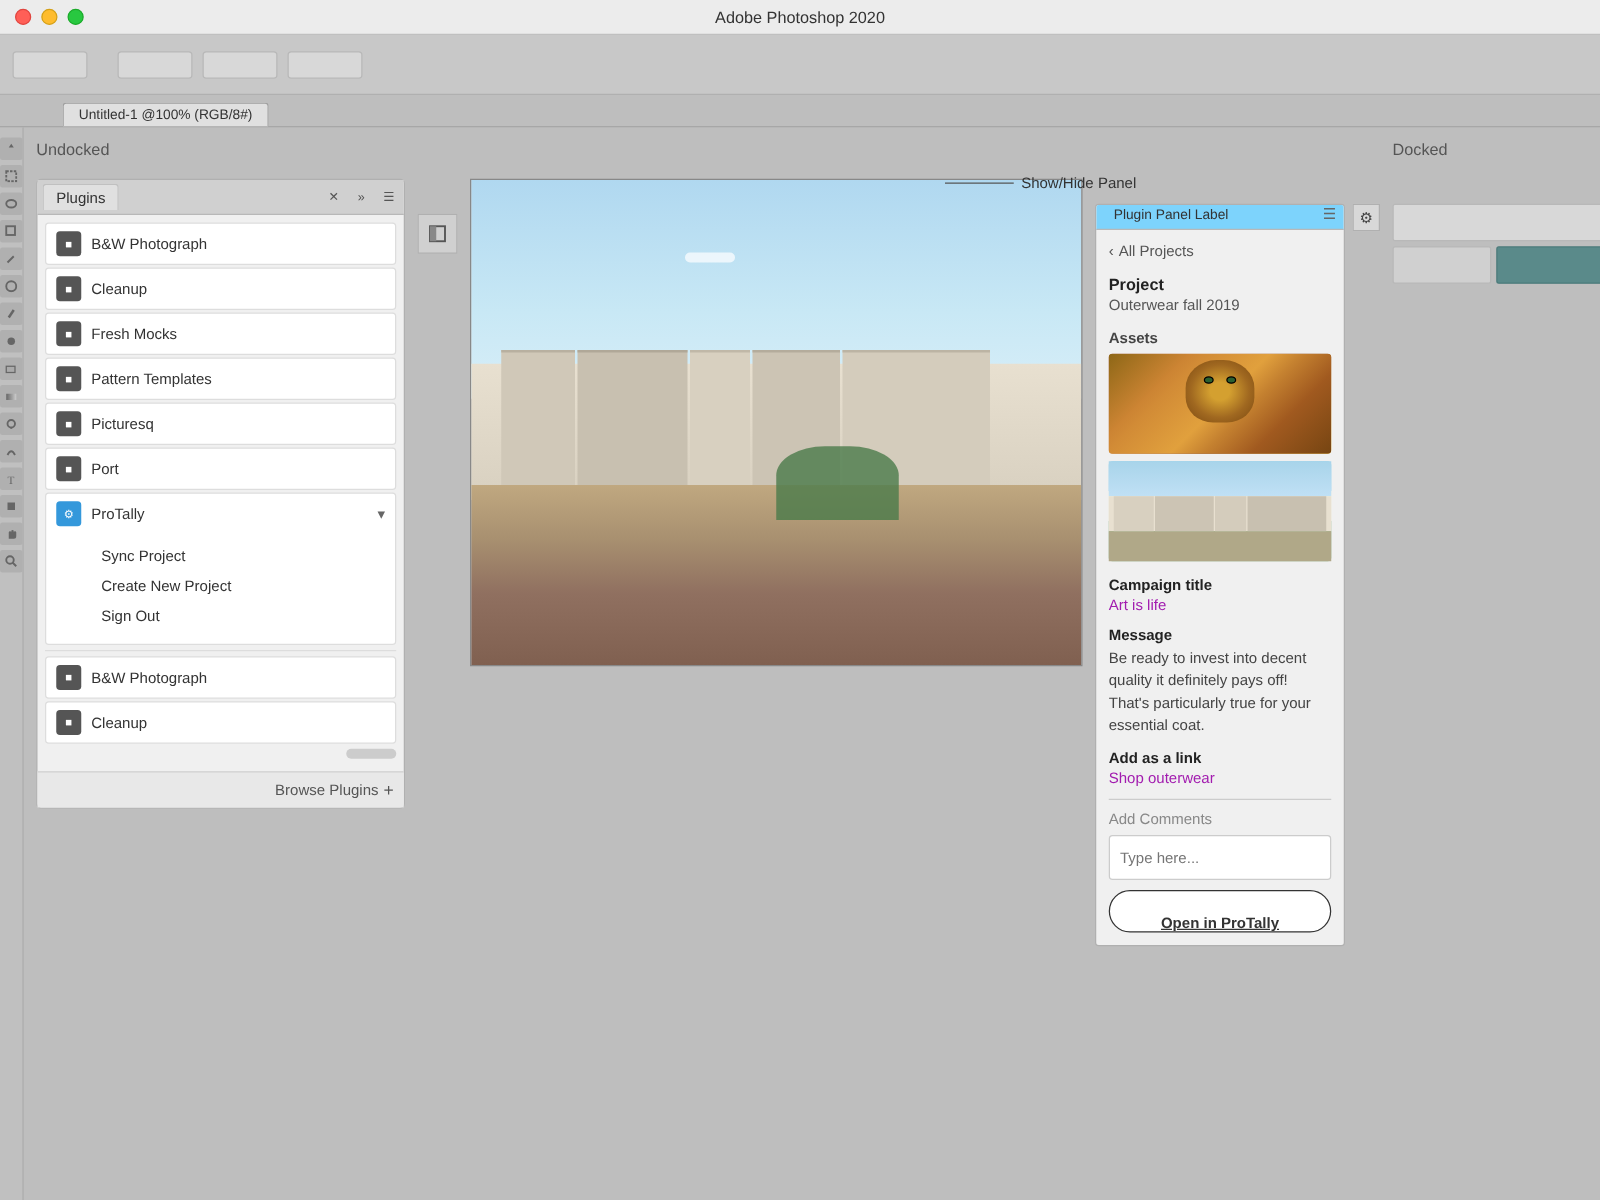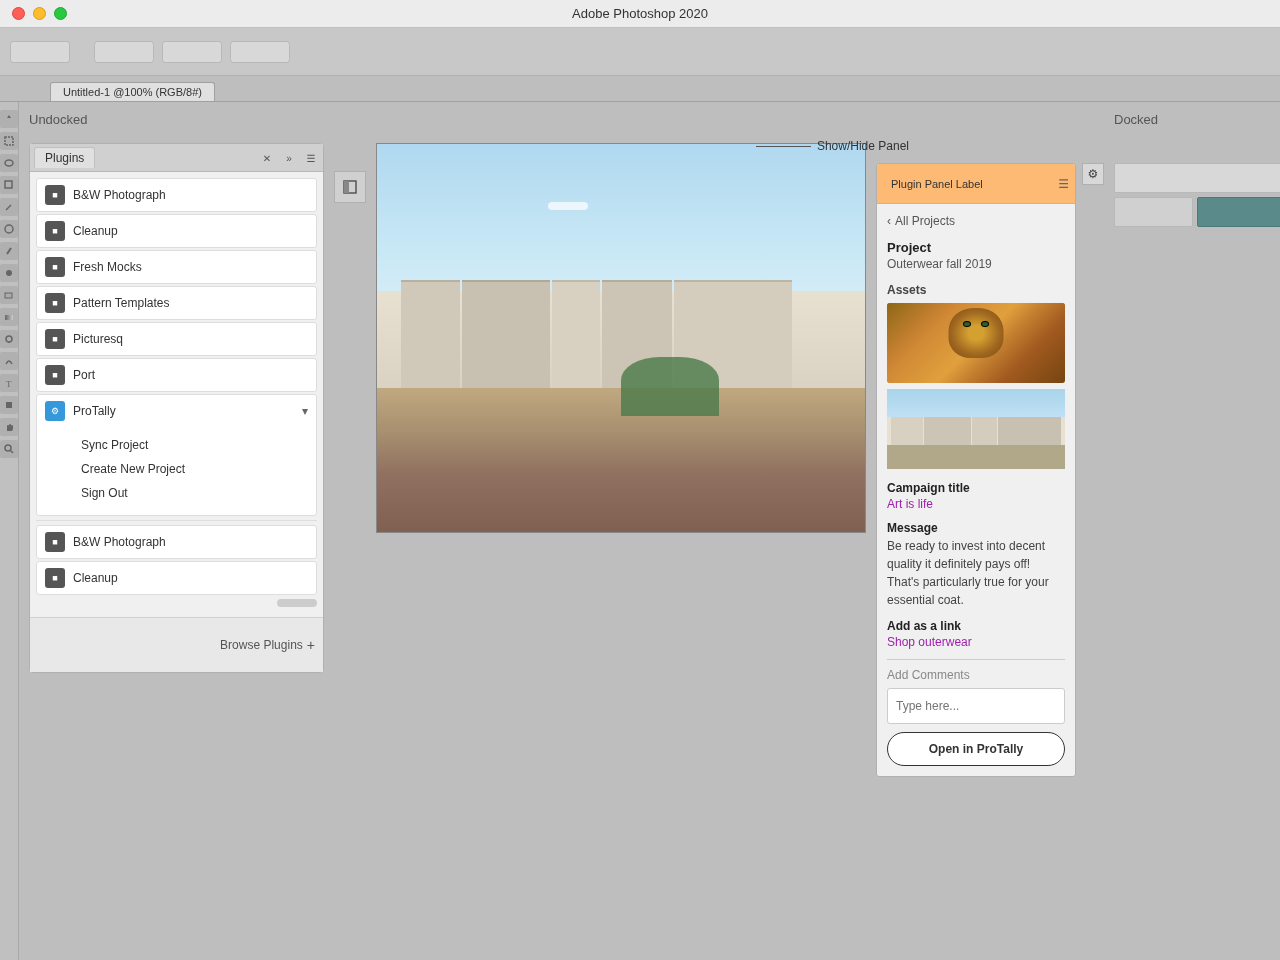--- a/index.html
+++ b/index.html
@@ -181,21 +181,21 @@
       border-radius: 2px;
     }
 
     .plugin-divider {
       height: 1px;
       background: #ddd;
       margin: 4px 0;
     }
 
     .browse-plugins {
-      padding: 19px 8px;
+      padding: 6px 8px;
       background: #e8e8e8;
       border-top: 1px solid #d0d0d0;
       font-size: 12px;
       color: #555;
       display: flex;
       align-items: center;
       justify-content: flex-end;
       gap: 4px;
       cursor: pointer;
     }
@@ -203,24 +203,23 @@
       width: 200px;
       background: #f0f0f0;
       border: 1px solid #b0b0b0;
       border-radius: 3px;
       flex: 1;
       display: flex;
       flex-direction: column;
       overflow: hidden;
     }
     .docked-panel-header {
-      background: #fdba74;
-      height: 40px;
-      display: flex;
-      align-items: center;
+      background: #7dd3fc;
+      height: 20px;
+      display: flex;
       padding: 0 6px;
       border-bottom: 1px solid #b8b8b8;
     }
     .docked-panel-tab {
       font-size: 11px;
       color: #333;
       padding: 2px 8px;
     }
     .docked-panel-menu {
       margin-left: auto;
@@ -355,22 +354,23 @@
       width: 100%;
       height: 34px;
       background: #fff;
       border: 1.5px solid #333;
       border-radius: 17px;
       font-size: 12px;
       font-weight: 600;
       color: #333;
       cursor: pointer;
       display: flex;
-      align-items: center;
+      align-items: flex-end;
       justify-content: center;
+      text-decoration: underline;
     }
 
     
     .undocked-label {
       font-size: 13px;
       color: #555;
       font-weight: 500;
       margin-bottom: 6px;
     }
     .docked-label-top {

